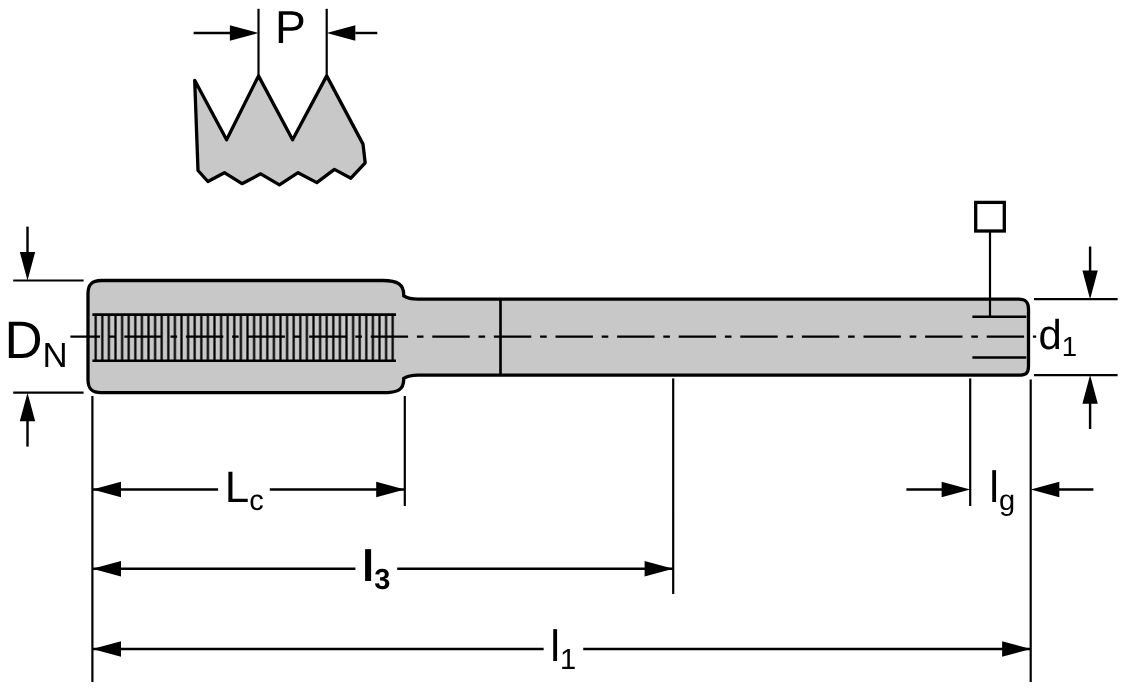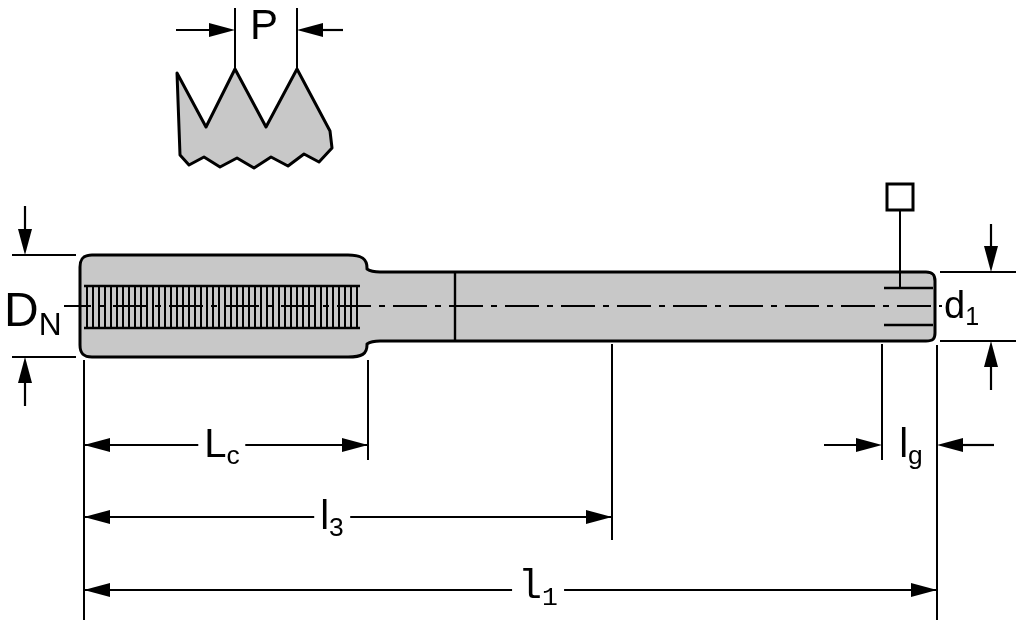--- a/index.html
+++ b/index.html
@@ -137,25 +137,25 @@
   </div>
 
   <div class="dim-label" style="left:942px; top:286px; font-size:38px; padding:0 2px;">
     <span>d</span><sub>1</sub>
   </div>
 
   <div class="dim-label centered" style="left:222px; top:423px;">
     <span>L</span><sub>c</sub>
   </div>
 
-  <div class="dim-label centered" style="left:332px; top:495px;">
+  <div class="dim-label centered" style="left:342px; top:495px;font-weight:bold;">
     <span>l</span><sub>3</sub>
   </div>
 
-  <div class="dim-label centered" style="left:538px; top:568px;font-family:Liberation Mono, monospace;">
+  <div class="dim-label centered" style="left:512px; top:568px;">
     <span>l</span><sub>1</sub>
   </div>
 
   <div class="dim-label centered" style="left:911px; top:423px;">
     <span>l</span><sub>g</sub>
   </div>
 
 </div>
 
 </body></html>

